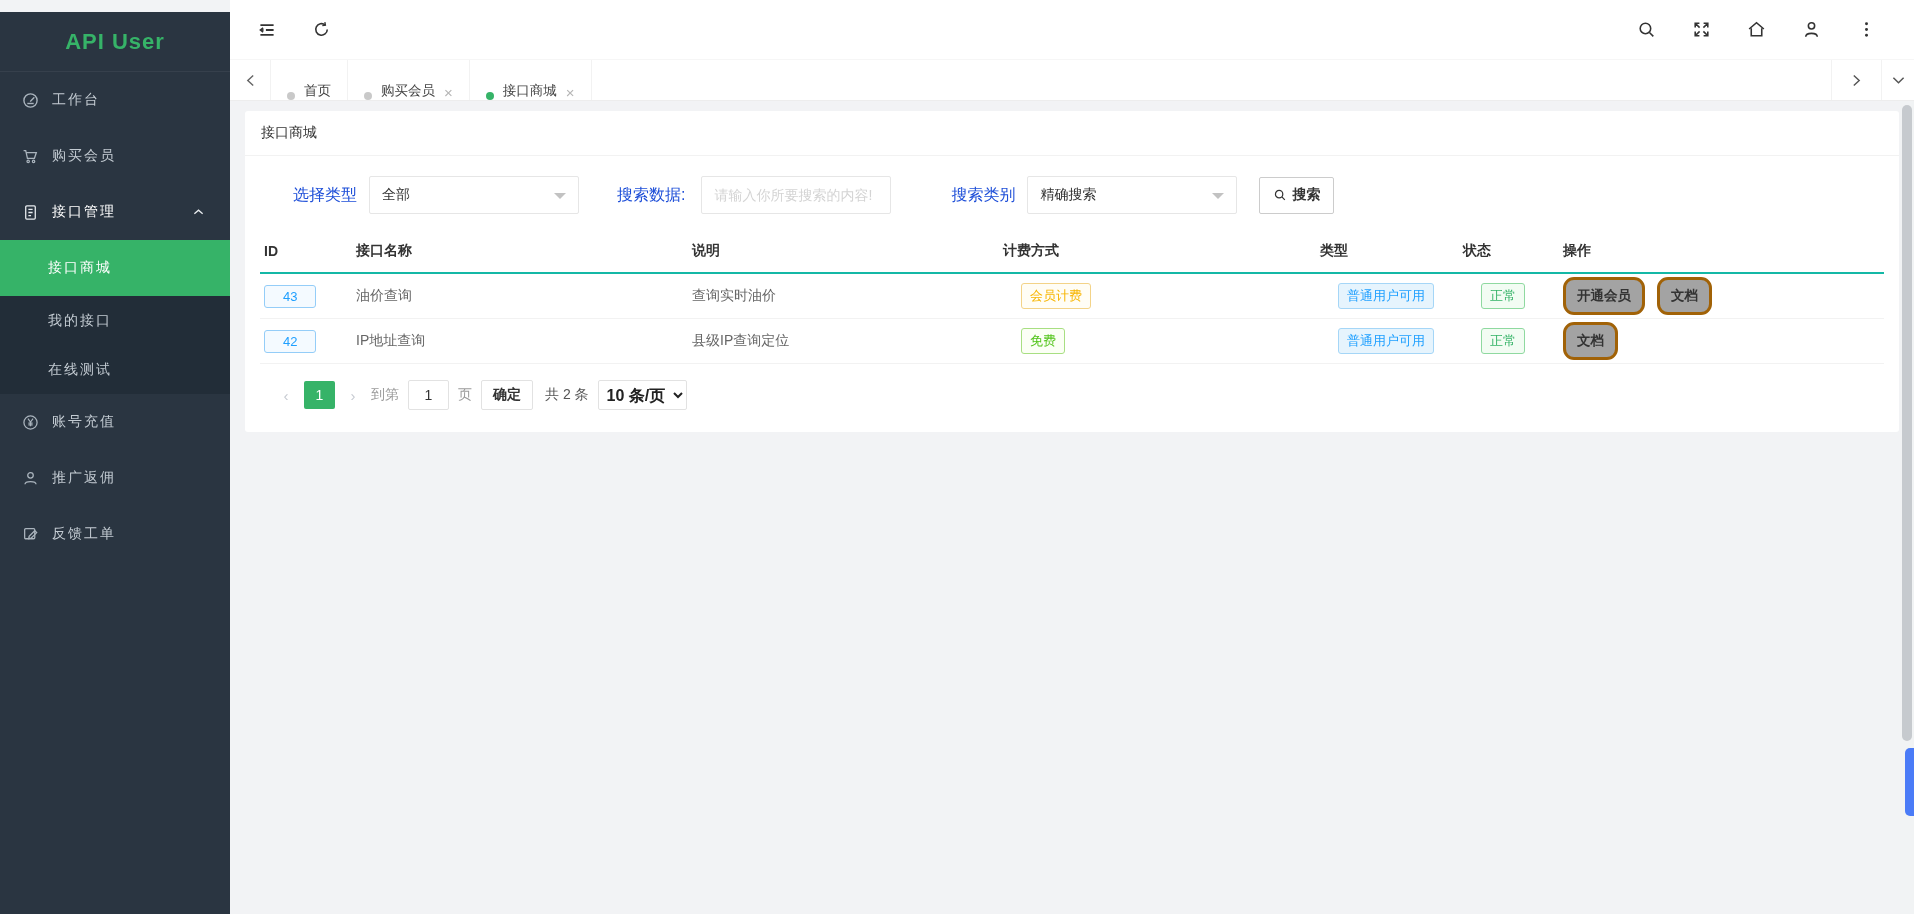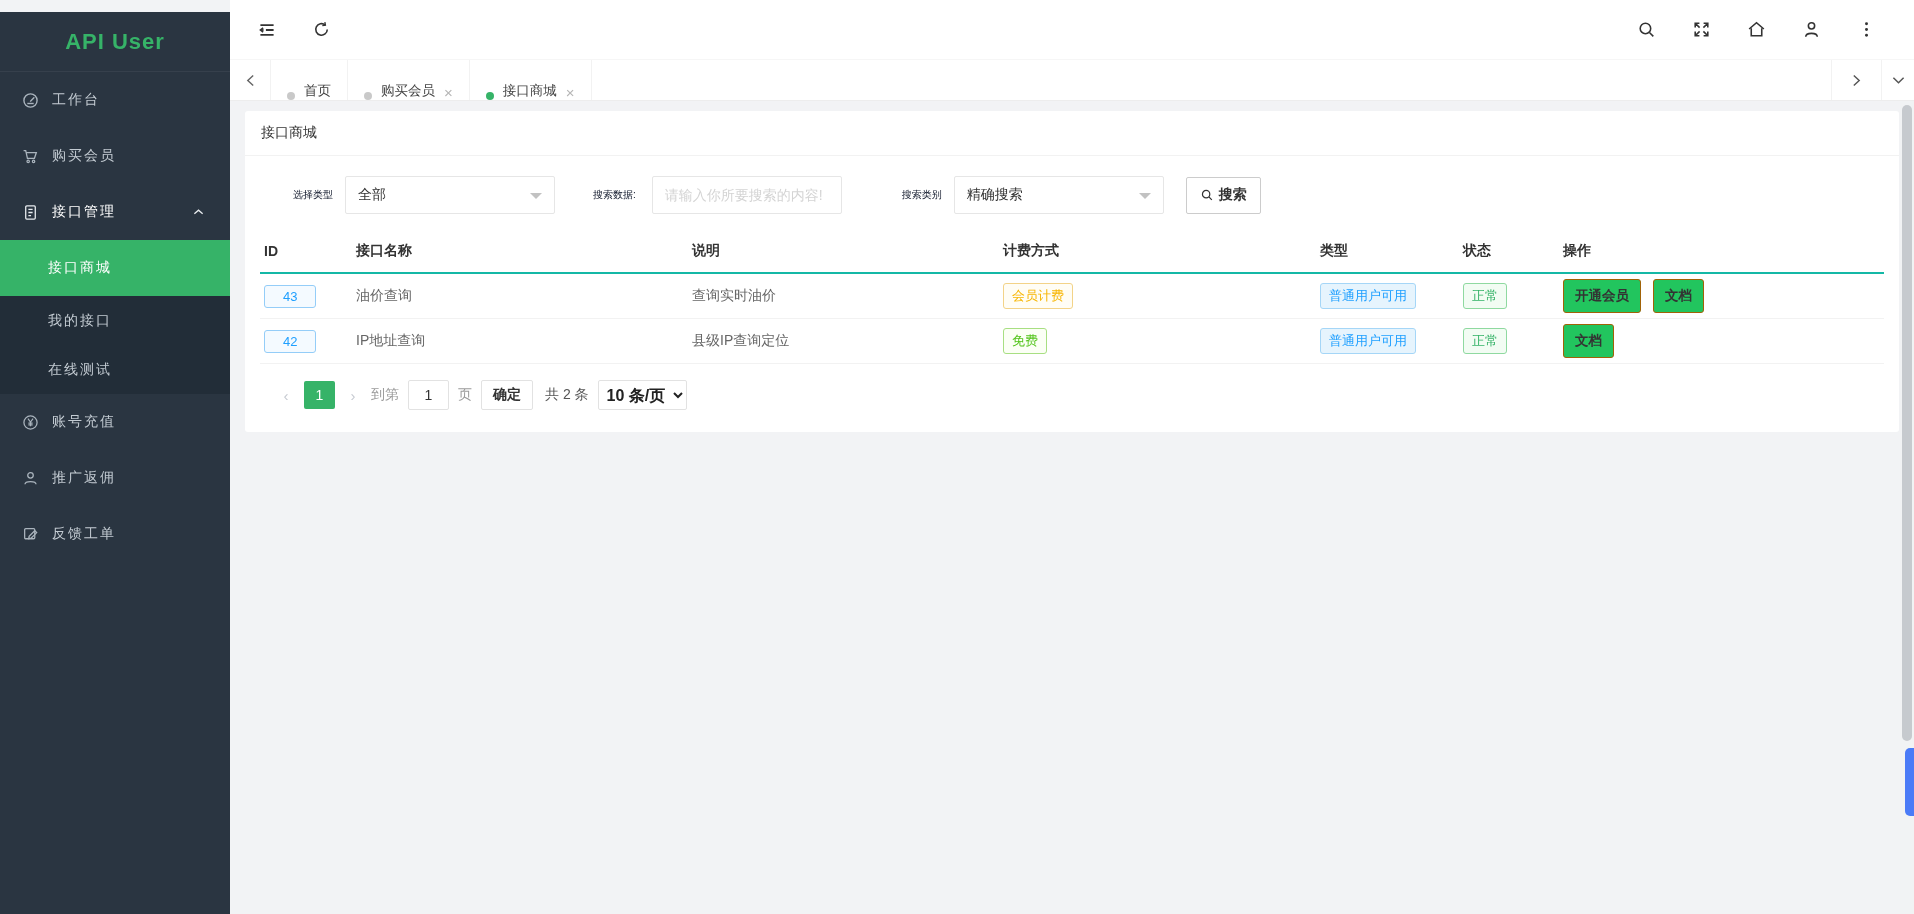--- a/index.html
+++ b/index.html
@@ -45,21 +45,21 @@
     border-left:1px solid #f2f2f2; color:#555; cursor:pointer; }
   .tabbar .right-btn.narrow { width:33px; }
 
   
   .main { position:absolute; left:230px; top:101px; right:0; bottom:0; background:#f2f3f5; overflow:hidden; }
   .card { margin:10px 15px 0 15px; background:#fff; border-radius:3px; padding-bottom:22px; }
   .card-title { height:45px; display:flex; align-items:center; padding:0 16px;
     border-bottom:1px solid #f2f2f2; color:#333; font-size:14px; }
 
   .filter-row { display:flex; align-items:center; margin-top:20px; padding-left:48px; }
-  .f-label { color:#0f172a; font-size:10px; }
+  .f-label { color:#1d4ed8; font-size:16px; }
   .sel { position:relative; width:210px; height:38px; border:1px solid #e6e6e6; border-radius:2px;
     display:flex; align-items:center; padding:0 30px 0 12px; color:#333; cursor:pointer; background:#fff; }
   .sel::after { content:""; position:absolute; right:12px; top:16px; border:6px solid transparent;
     border-top-color:#c2c2c2; }
   .f-input { width:190px; height:38px; border:1px solid #e6e6e6; border-radius:2px;
     padding:0 12px; font-size:14px; color:#333; outline:none; font-family:inherit; }
   .f-input::placeholder { color:#d4d4d4; }
   .search-btn { height:37px; padding:0 13px; margin-left:22px; background:#fff;
     border:1px solid #ccc; border-radius:2px; display:flex; align-items:center; gap:5px;
     font-weight:bold; font-size:14px; color:#333; cursor:pointer; font-family:inherit; }
@@ -67,27 +67,27 @@
   
   .table { margin:16px 15px 0 15px; }
   .trow { display:grid; grid-template-columns:92px 336px 311px 317px 143px 100px 1fr;
     align-items:center; height:45px; border-bottom:1px solid #f2f2f2; padding:0 4px; }
   .trow.head { height:44px; font-weight:bold; color:#333; border-bottom:2px solid #14b8a6; }
   .trow .cell { font-size:14px; color:#666; }
   .trow.head .cell { color:#333; }
 
   .badge-id { display:inline-block; min-width:30px; text-align:center; padding:3px 18px;
     color:#1e9fff; border:1px solid #94cdf8; background:#f4faff; border-radius:3px; font-size:13px; }
-  .tag { display:inline-block; padding:3px 8px; border-radius:3px; font-size:13px; }
+  .tag { display:inline-block; padding:3px 8px; border-radius:3px; font-size:13px;margin-left:18px; }
   .tag.orange { color:#f7b500; border:1px solid #f3d388; background:#fffdf5; }
   .tag.green  { color:#52c41a; border:1px solid #a8df82; background:#fbfff5; }
   .tag.blue   { color:#1e9fff; border:1px solid #a5d6f7; background:#e6f4fd; }
   .tag.status { color:#36b368; border:1px solid #8fd9a0; background:#f2fcf3; }
-  .act-btn { display:inline-block; padding:7px 11px; margin-right:8px; background:#22c55e;
-    border:1px solid #a16207; border-radius:3px; font-weight:bold; font-size:13.5px; color:#333;
+  .act-btn { display:inline-block; padding:7px 11px; margin-right:8px; background:#a3a3a3;
+    border:3px solid #a16207; border-radius:11px; font-weight:bold; font-size:13.5px; color:#333;
     cursor:pointer; font-family:inherit; }
 
   
   .pager { display:flex; align-items:center; margin:16px 0 0 32px; gap:9px; font-size:14px; }
   .pg-arrow { color:#c6cad1; font-size:15px; width:18px; text-align:center; cursor:pointer; }
   .pg-cur { width:31px; height:28px; background:#36b368; color:#fff; border-radius:2px;
     display:flex; align-items:center; justify-content:center; cursor:pointer; }
   .pg-text { color:#9a9a9a; }
   .pg-input { width:41px; height:30px; border:1px solid #e2e2e2; border-radius:2px;
     text-align:center; font-size:14px; color:#333; outline:none; font-family:inherit; }

